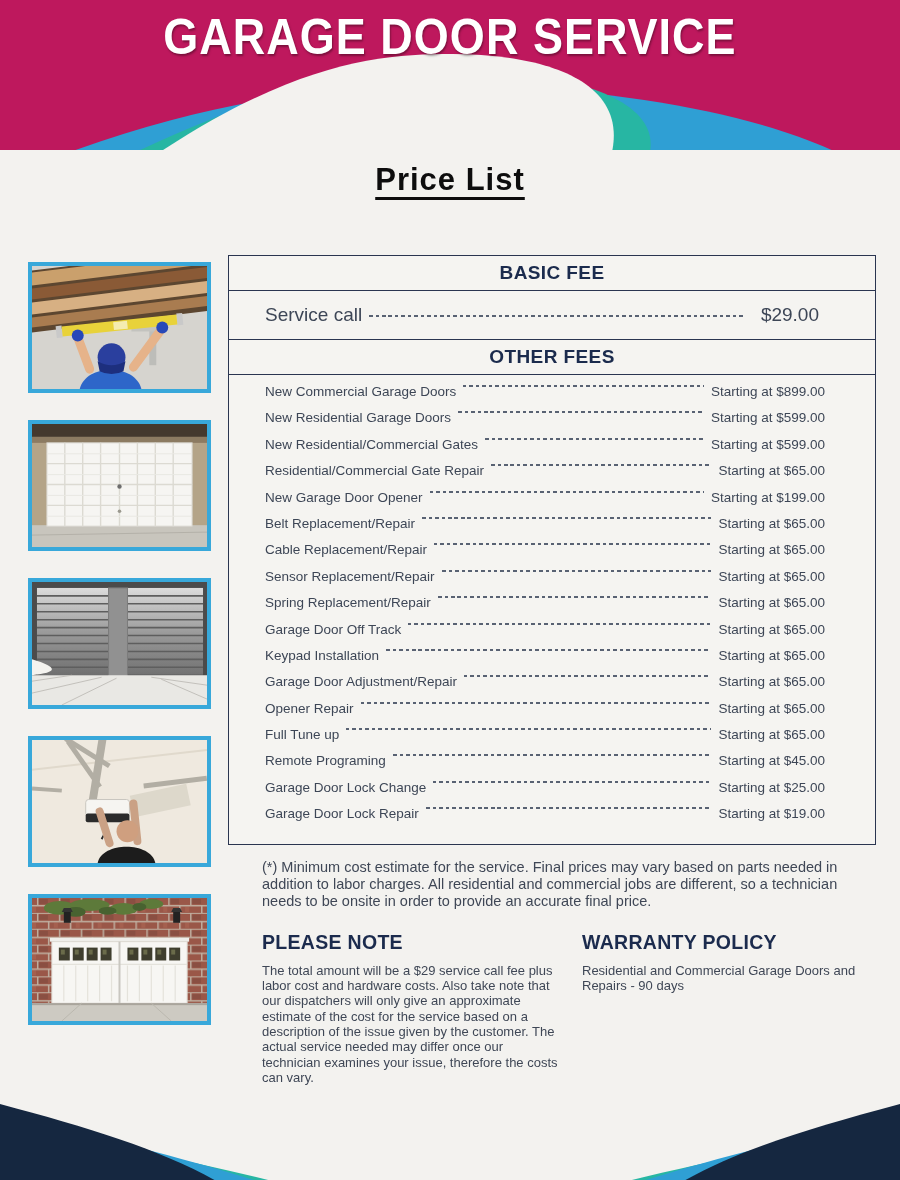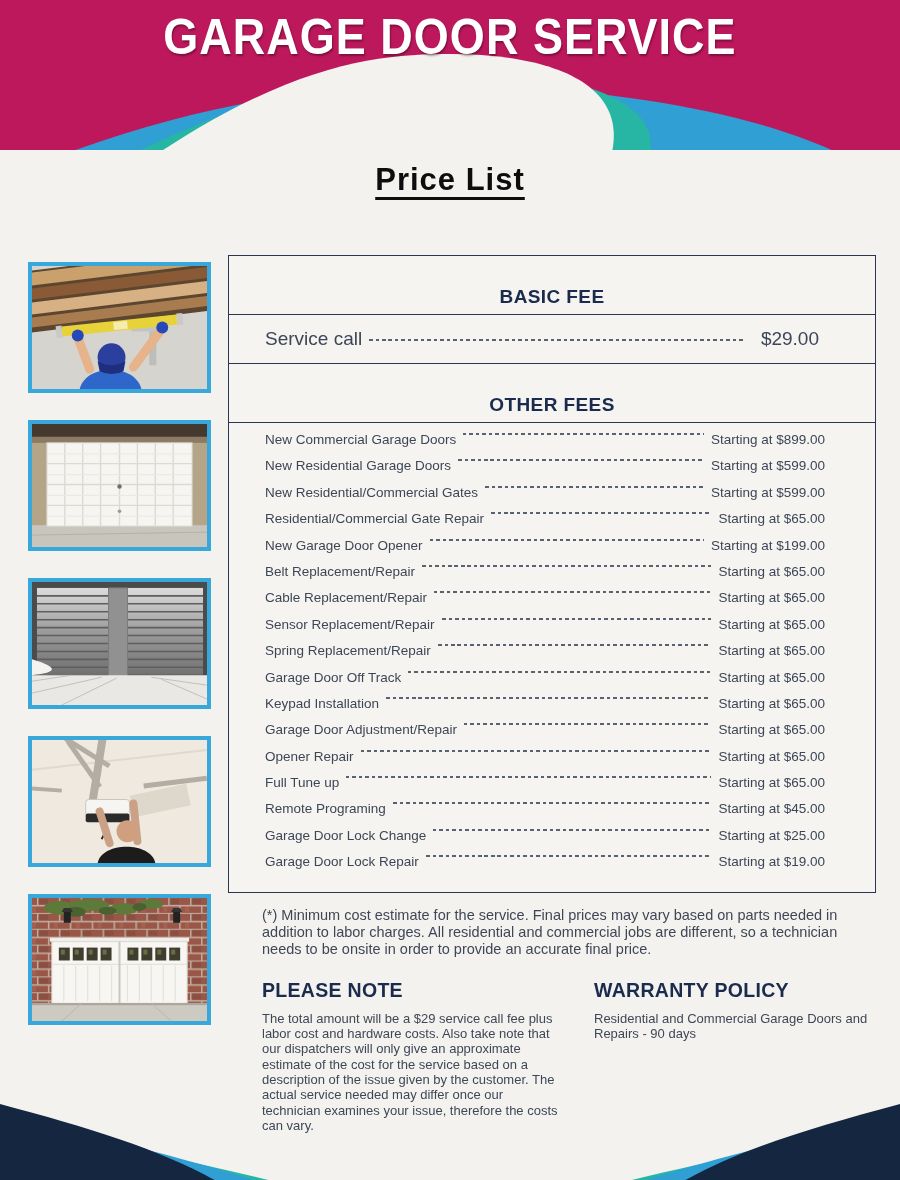--- a/index.html
+++ b/index.html
@@ -20,33 +20,33 @@
 
   
   .content { display:flex; margin:57px 24px 0 28px; gap:17px; }
   .photo-col { width:183px; display:flex; flex-direction:column; gap:27px; margin-top:7px; flex:none; }
   .photo { border:4px solid #38a8da; height:131px; background:#fff; }
   .photo svg { display:block; width:100%; height:100%; }
 
   .fee-col { flex:1; min-width:0; }
   .fee-table { border:1.5px solid #2a3550; background:#f5f4f1; }
   .fee-head { height:35px; display:flex; align-items:center; justify-content:center;
-    font-weight:bold; font-size:19px; color:#1b2b4d; letter-spacing:.4px; border-bottom:1.5px solid #2a3550;margin-top:24px; }
+    font-weight:bold; font-size:19px; color:#1b2b4d; letter-spacing:.4px; border-bottom:1.5px solid #2a3550; }
   .service-row { height:49px; display:flex; align-items:center; padding:0 56px 0 36px;
     font-size:19px; color:#3d4656; border-bottom:1.5px solid #2a3550; }
   .fee-head.other { border-top:0; }
   .fee-items { padding:9px 50px 11px 36px; }
   .fee-row { display:flex; align-items:flex-start; height:26.4px; font-size:13.5px; color:#3d4656; white-space:nowrap; }
   .dash { flex:1; height:2px; margin:0 7px; transform:translateY(1px);
     background:repeating-linear-gradient(90deg,#596273 0 3.5px,transparent 3.5px 6.5px); }
   .service-row .dash { margin-right:18px; }
 
   .footnote { margin:14px 4px 0 34px; font-size:14.5px; color:#3f4756; line-height:1.2; }
 
-  .note-row { display:flex; margin-top:20px; padding-left:34px; gap:30px; }
+  .note-row { display:flex; margin-top:20px; padding-left:34px; gap:18px; }
   .note-col { width:302px; flex:none; }
   .warranty-col { flex:1; min-width:0; }
   .section-heading { font-size:19.5px; font-weight:bold; color:#1b2b4d; letter-spacing:.3px; }
   .section-body { margin-top:9px; font-size:13px; color:#3f4756; line-height:1.18; }
 
   
   .ftr { position:absolute; left:0; bottom:0; width:900px; height:80px; }
   .ftr svg { display:block; width:100%; height:100%; }
 </style>
 </head>

